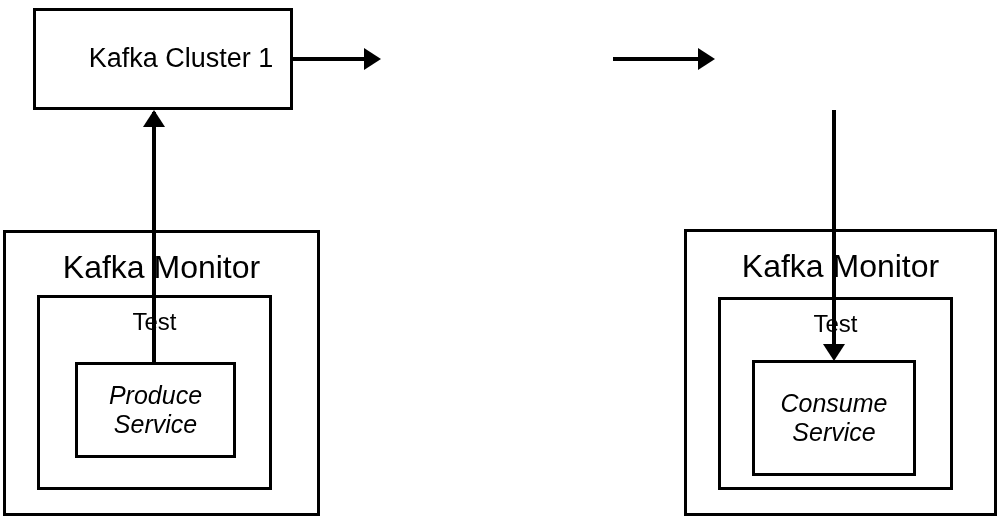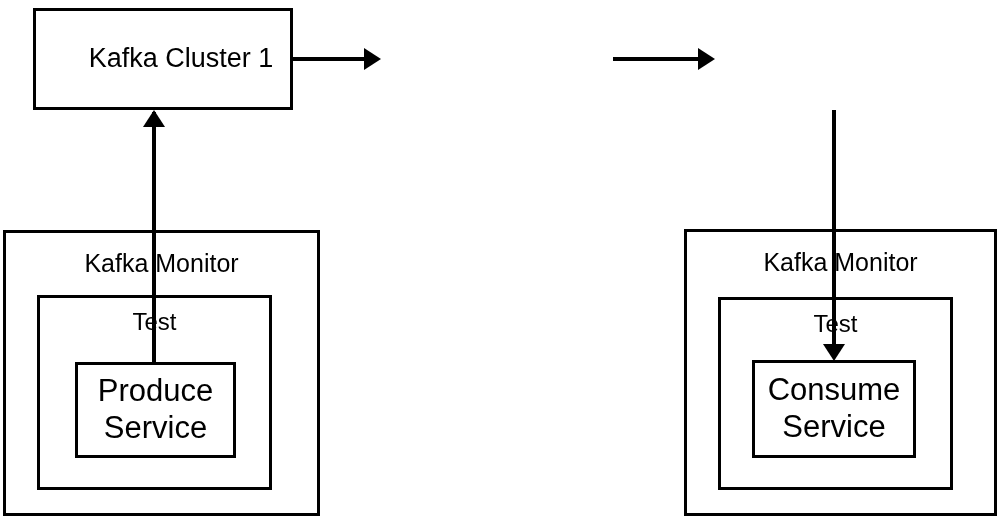--- a/index.html
+++ b/index.html
@@ -36,27 +36,28 @@
   .container > .container-label {
     display: block;
     width: 100%;
     text-align: center;
     color: #000000;
   }
   .lvl-top {
     font-size: 27px;
   }
   .lvl-monitor {
-    font-size: 25px;
+    font-size: 32px;
   }
   .lvl-test {
     font-size: 24px;
   }
   .lvl-service {
-    font-size: 31px;
+    font-size: 25px;
+    font-style: italic;
   }
   .edge {
     position: absolute;
     background: #000000;
     z-index: 1;
   }
   .edge-h {
     height: 4px;
   }
   .edge-v {
@@ -121,18 +122,18 @@
   </div>
 
   <div class="node container lvl-monitor" style="left:684px; top:229px; width:313px; height:287px;">
     <span class="container-label" style="margin-top:16px;">Kafka Monitor</span>
   </div>
 
   <div class="node container lvl-test" style="left:718px; top:297px; width:235px; height:193px;">
     <span class="container-label" style="margin-top:10px;">Test</span>
   </div>
 
-  <div class="node lvl-service" style="left:752px; top:360px; width:164px; height:98px; flex-direction:column;">
+  <div class="node lvl-service" style="left:752px; top:360px; width:164px; height:116px; flex-direction:column;">
     <span>Consume</span>
     <span>Service</span>
   </div>
 
 </div>
 
 </body></html>

